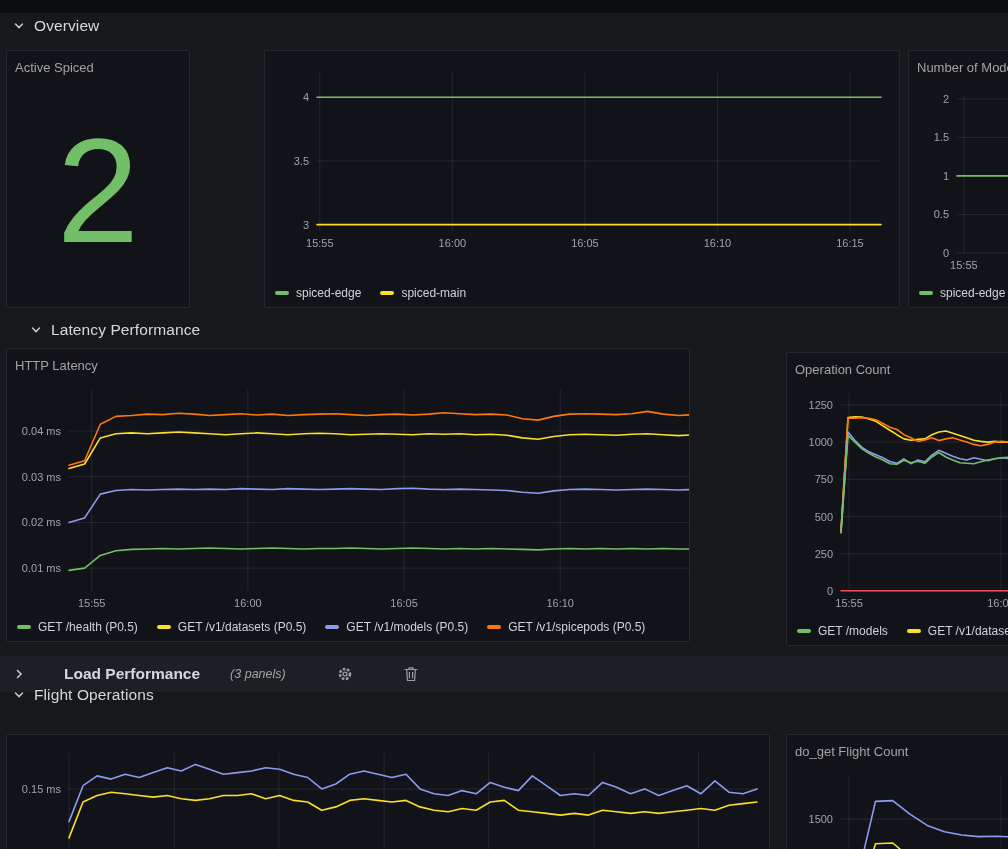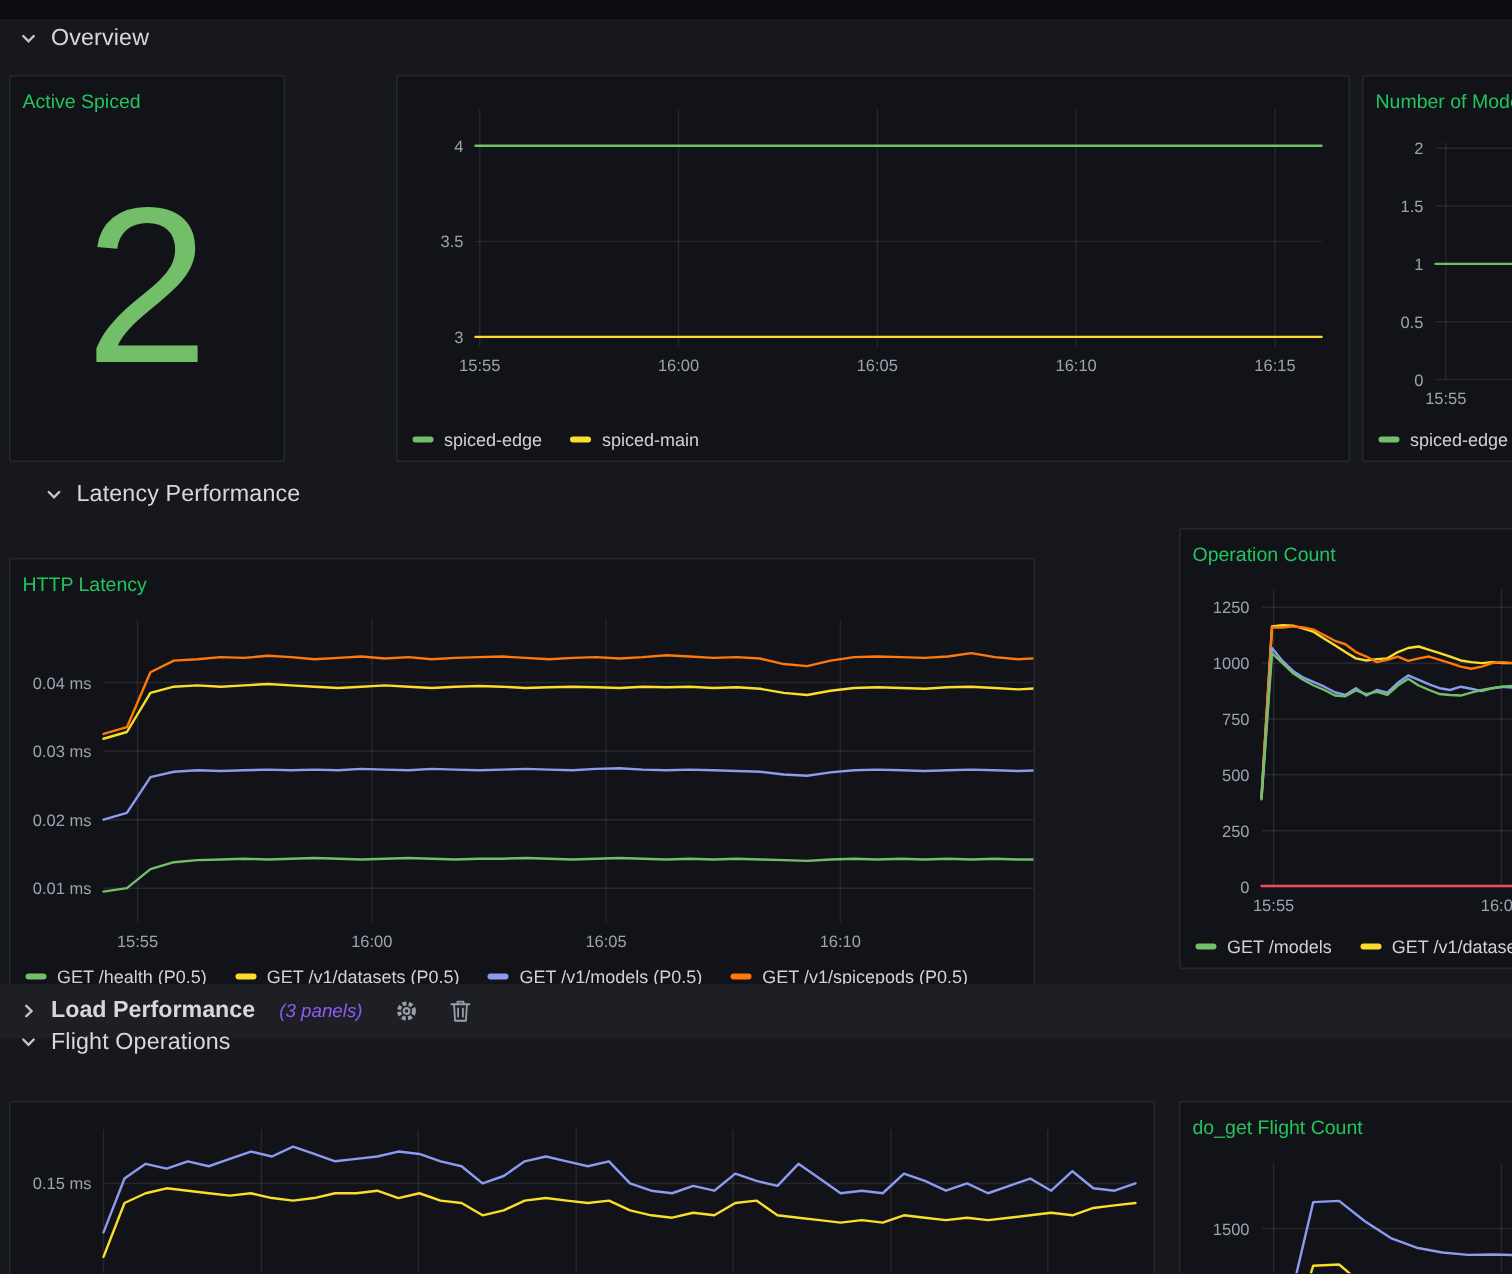--- a/index.html
+++ b/index.html
@@ -5,35 +5,35 @@
   html,body{margin:0;padding:0;background:#17181c;}
   .page{position:relative;width:1008px;height:849px;overflow:hidden;background:#17181c;
         font-family:"Liberation Sans",sans-serif;}
   .topstrip{position:absolute;left:0;top:0;width:1008px;height:14px;background:#0c0d10;
         border-bottom:1px solid #1f2026;box-sizing:border-box;}
   .sec{position:absolute;display:flex;align-items:center;gap:9px;color:#d7d8dd;
        font-size:15.5px;font-weight:400;cursor:pointer;letter-spacing:.1px;}
   .sec svg{flex:0 0 auto;}
   .panel{position:absolute;background:#121318;border:1px solid #26282f;border-radius:2px;
          box-sizing:border-box;padding:8px 8px 6px 8px;overflow:hidden;}
-  .ptitle{font-size:13px;font-weight:500;color:#22c55e;line-height:18px;height:22px;
+  .ptitle{font-size:13px;font-weight:500;color:#a3a3a3;line-height:18px;height:22px;
           white-space:nowrap;cursor:pointer;}
   .bigstat{position:absolute;left:0;right:0;top:32px;bottom:8px;display:flex;
            align-items:center;justify-content:center;font-size:148px;font-weight:500;
            line-height:1;}
   .legend{position:absolute;left:10px;bottom:7px;display:flex;gap:19px;white-space:nowrap;}
   .li{display:flex;align-items:center;gap:7px;font-size:12px;color:#d0d2d8;cursor:pointer;margin-top:16px;}
   .dash{width:14px;height:4px;border-radius:2px;display:inline-block;}
   svg.chart{display:block;}
   svg.chart text.tick{fill:#9ea2ab;font-size:11px;font-family:"Liberation Sans",sans-serif;}
   svg.chart line.grid{stroke:rgba(204,204,220,0.11);stroke-width:1;}
   .loadrow{position:absolute;left:0;top:656px;width:1008px;height:36px;background:#1d1f24;
-           display:flex;align-items:center;box-sizing:border-box;padding-left:13px;cursor:pointer;}
+           display:flex;align-items:center;box-sizing:border-box;padding-left:13px;cursor:pointer;gap:30px;}
   .loadrow .lbl{color:#d7d8dd;font-size:15.5px;font-weight:700;margin-left:9px;}
-  .loadrow .meta{font-size:12.5px;font-style:italic;color:#8b5cf6;margin-left:16px;}
+  .loadrow .meta{font-size:12.5px;font-style:italic;color:#a3a3a3;}
   .iconbtn{margin-left:21px;cursor:pointer;display:flex;align-items:center;}
 </style>
 </head>
 <body>
 
 <div class="page">
 
   <div class="topstrip"></div>
 
   <div class="sec" style="left:13px;top:17px;">
@@ -114,21 +114,21 @@
       </div>
   </div>
 
   <div class="sec" style="left:30px;top:321px;">
     <svg width="12" height="12" viewBox="0 0 12 12">
       <path d="M2.5 4 L6 7.5 L9.5 4" stroke="#c5c6cc" stroke-width="1.6" fill="none" stroke-linecap="round"></path>
     </svg>
     <span>Latency Performance</span>
   </div>
 
-  <div class="panel" style="left:6px;top:372px;width:684px;height:294px;">
+  <div class="panel" style="left:6px;top:348px;width:684px;height:294px;">
     <div class="ptitle">HTTP Latency</div>
     <svg class="chart" width="748" height="230">
         <line x1="54" x2="742" y1="189.14932126696831" y2="189.14932126696831" class="grid"></line>
         <text x="46" y="193.14932126696831" class="tick" text-anchor="end">0.01 ms</text>
         <line x1="54" x2="742" y1="143.44796380090497" y2="143.44796380090497" class="grid"></line>
         <text x="46" y="147.44796380090497" class="tick" text-anchor="end">0.02 ms</text>
         <line x1="54" x2="742" y1="97.74660633484166" y2="97.74660633484166" class="grid"></line>
         <text x="46" y="101.74660633484166" class="tick" text-anchor="end">0.03 ms</text>
         <line x1="54" x2="742" y1="52.04524886877826" y2="52.04524886877826" class="grid"></line>
         <text x="46" y="56.04524886877826" class="tick" text-anchor="end">0.04 ms</text>

